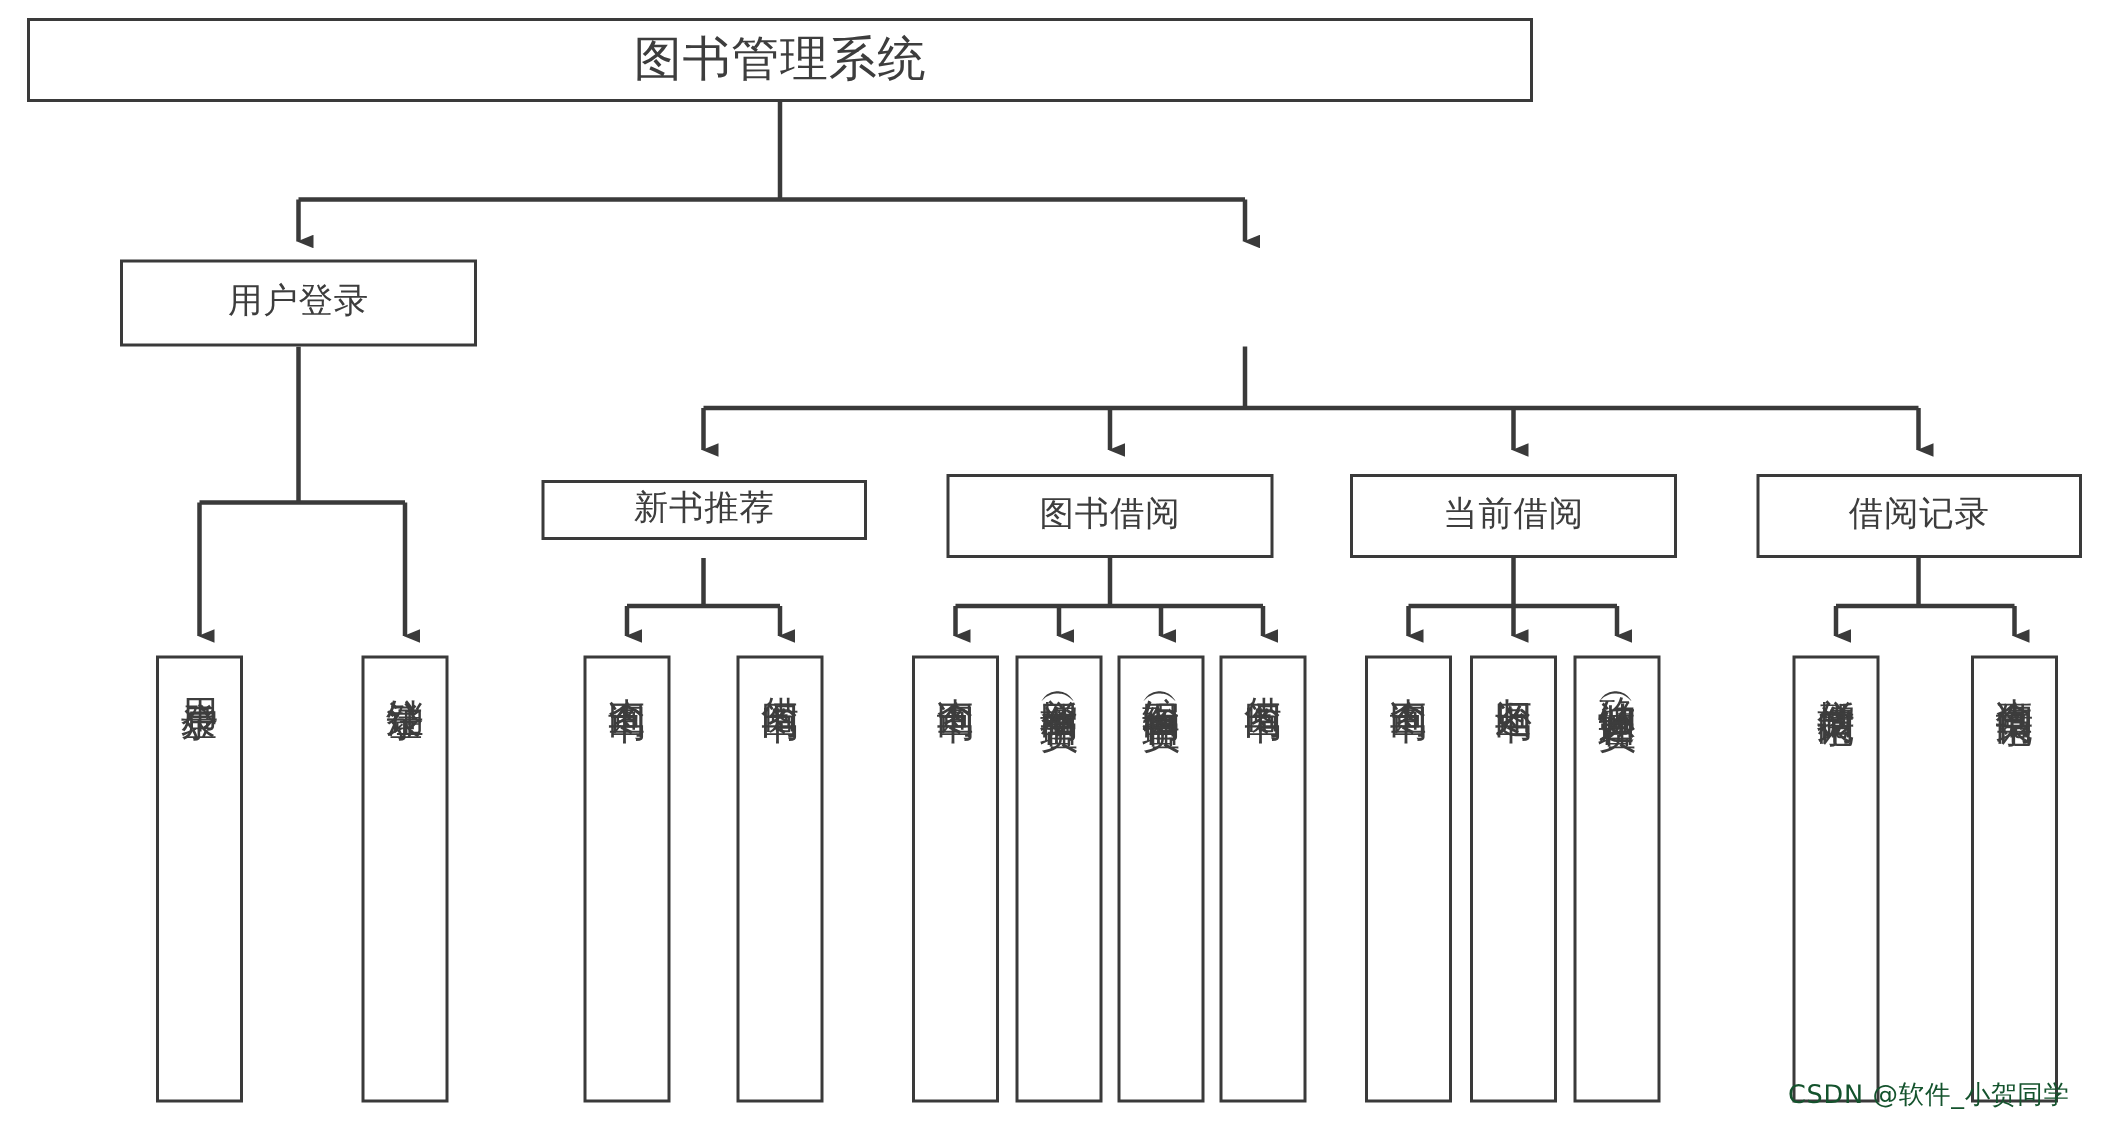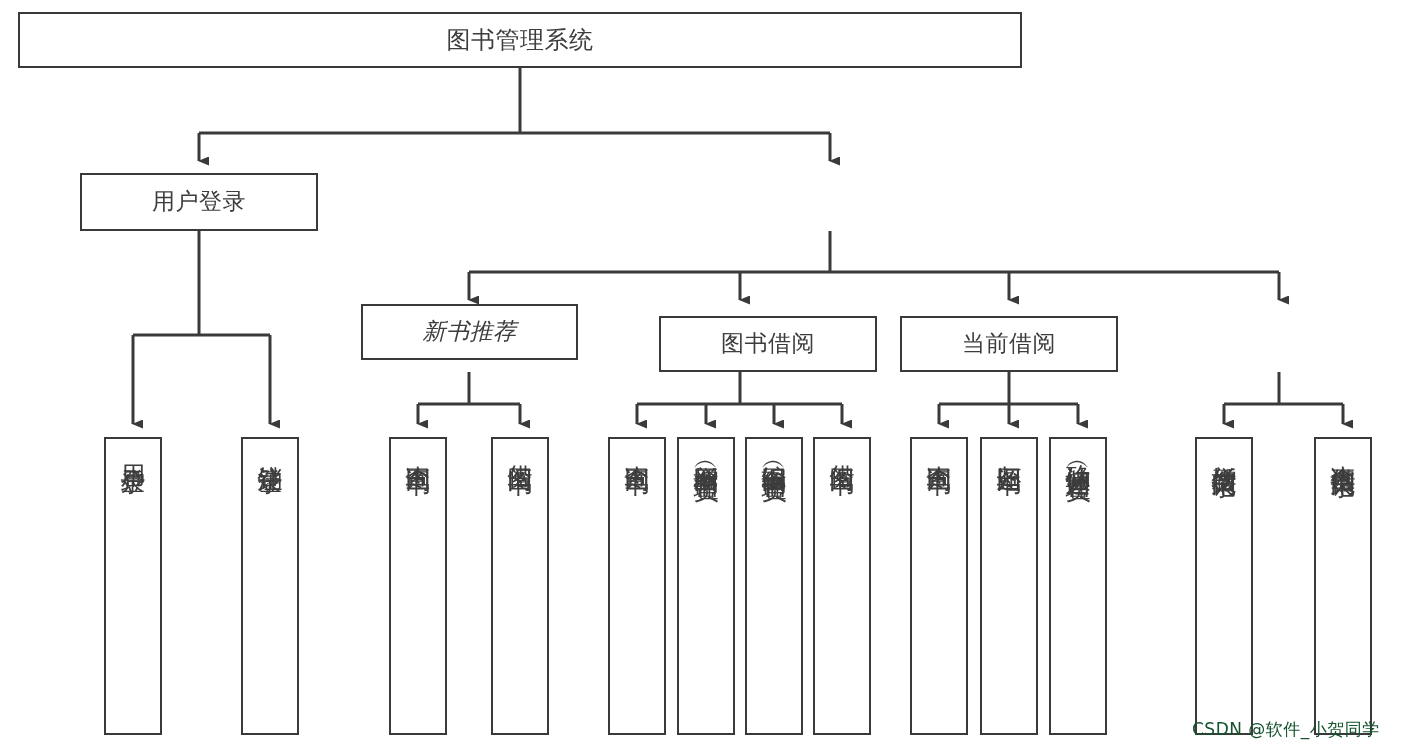--- a/index.html
+++ b/index.html
@@ -55,21 +55,21 @@
     justify-content: center;
     padding-top: 6px;
   }
   .node.vert .label {
     writing-mode: vertical-rl;
     text-orientation: upright;
     font-size: 25px;
     letter-spacing: 2px;
     line-height: 1;
   }
-  .node.root .label { font-size: 24px; }
+  .node.root .label { font-size: 32px; }
   .watermark {
     position: absolute;
     color: #14532d;
     font-size: 17px;
     letter-spacing: 0.5px;
     white-space: nowrap;
     font-family: "DejaVu Sans", "Liberation Sans", sans-serif;
   }
 </style>
 </head>
@@ -129,32 +129,35 @@
 
   <div class="node horiz root" style="left:18px; top:12px; width:1004px; height:56px;">
     <span class="label">图书管理系统</span>
   </div>
 
   <div class="node horiz" style="left:80px; top:173px; width:238px; height:58px;">
     <span class="label">用户登录</span>
   </div>
 
 
-  <div class="node horiz" style="left:361px; top:304px; width:217px; height:56px;font-style:italic;">
+  <div class="node horiz" style="left:361px; top:320px; width:217px; height:40px;">
     <span class="label">新书推荐</span>
   </div>
 
-  <div class="node horiz" style="left:631px; top:316px; width:218px; height:56px;margin-left:28px;">
+  <div class="node horiz" style="left:631px; top:316px; width:218px; height:56px;">
     <span class="label">图书借阅</span>
   </div>
 
   <div class="node horiz" style="left:900px; top:316px; width:218px; height:56px;">
     <span class="label">当前借阅</span>
   </div>
 
+  <div class="node horiz" style="left:1171px; top:316px; width:217px; height:56px;">
+    <span class="label">借阅记录</span>
+  </div>
 
   <div class="node vert" style="left:104px; top:437px; width:58px; height:298px;">
     <span class="label">用户登录</span>
   </div>
 
   <div class="node vert" style="left:241px; top:437px; width:58px; height:298px;">
     <span class="label">注销登录</span>
   </div>
 
   <div class="node vert" style="left:389px; top:437px; width:58px; height:298px;">

